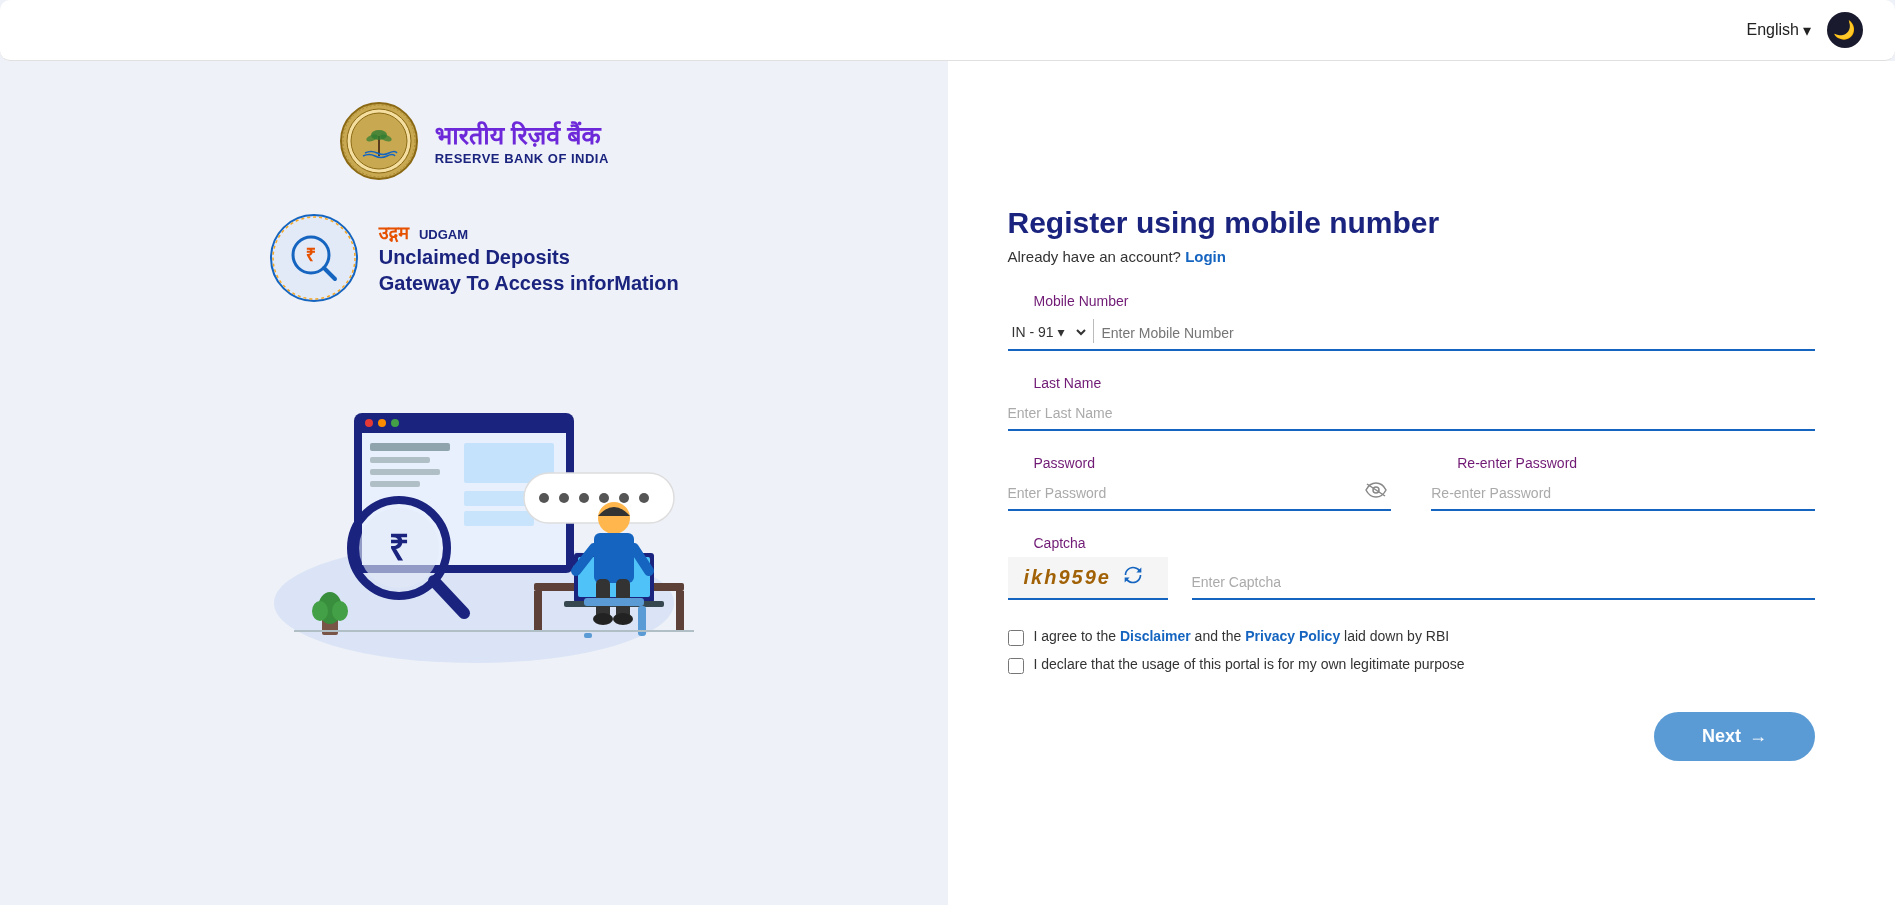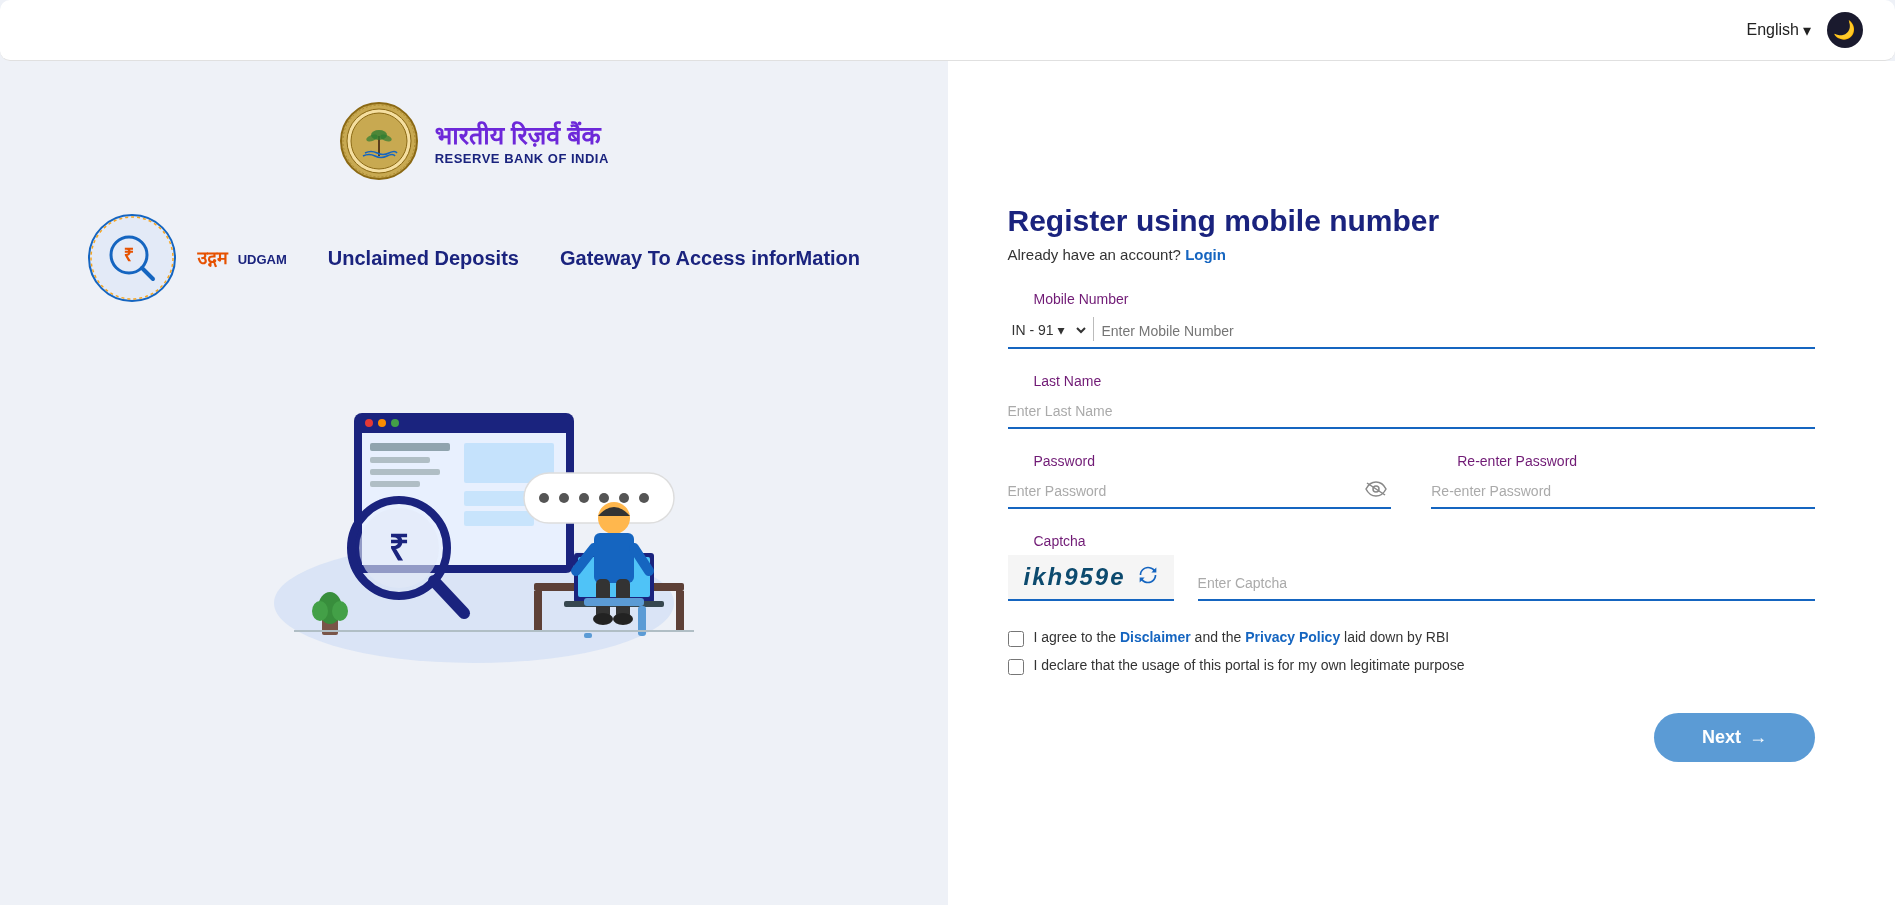--- a/index.html
+++ b/index.html
@@ -90,22 +90,21 @@
       margin-bottom: 40px;
     }
 
     .udgam-logo-circle {
       width: 90px;
       height: 90px;
     }
 
     .udgam-text-block {
       display: flex;
-      flex-direction: row;
-      gap: 41px;
+      flex-direction: column;
     }
 
     .udgam-hindi {
       font-size: 18px;
       font-weight: 700;
       color: #e65100;
     }
 
     .udgam-eng-sub {
       font-size: 13px;
@@ -285,23 +284,23 @@
       display: flex;
       align-items: center;
       background: #f5f5f5;
       border-bottom: 2px solid #1565c0;
       padding: 8px 16px;
       min-width: 160px;
       gap: 12px;
     }
 
     .captcha-text {
-      font-size: 24px;
+      font-size: 20px;
       font-weight: 700;
-      color: #0c4a6e;
+      color: #a16207;
       letter-spacing: 2px;
       font-style: italic;
     }
 
     .refresh-icon {
       color: #1565c0;
       font-size: 20px;
       cursor: pointer;
     }
 

